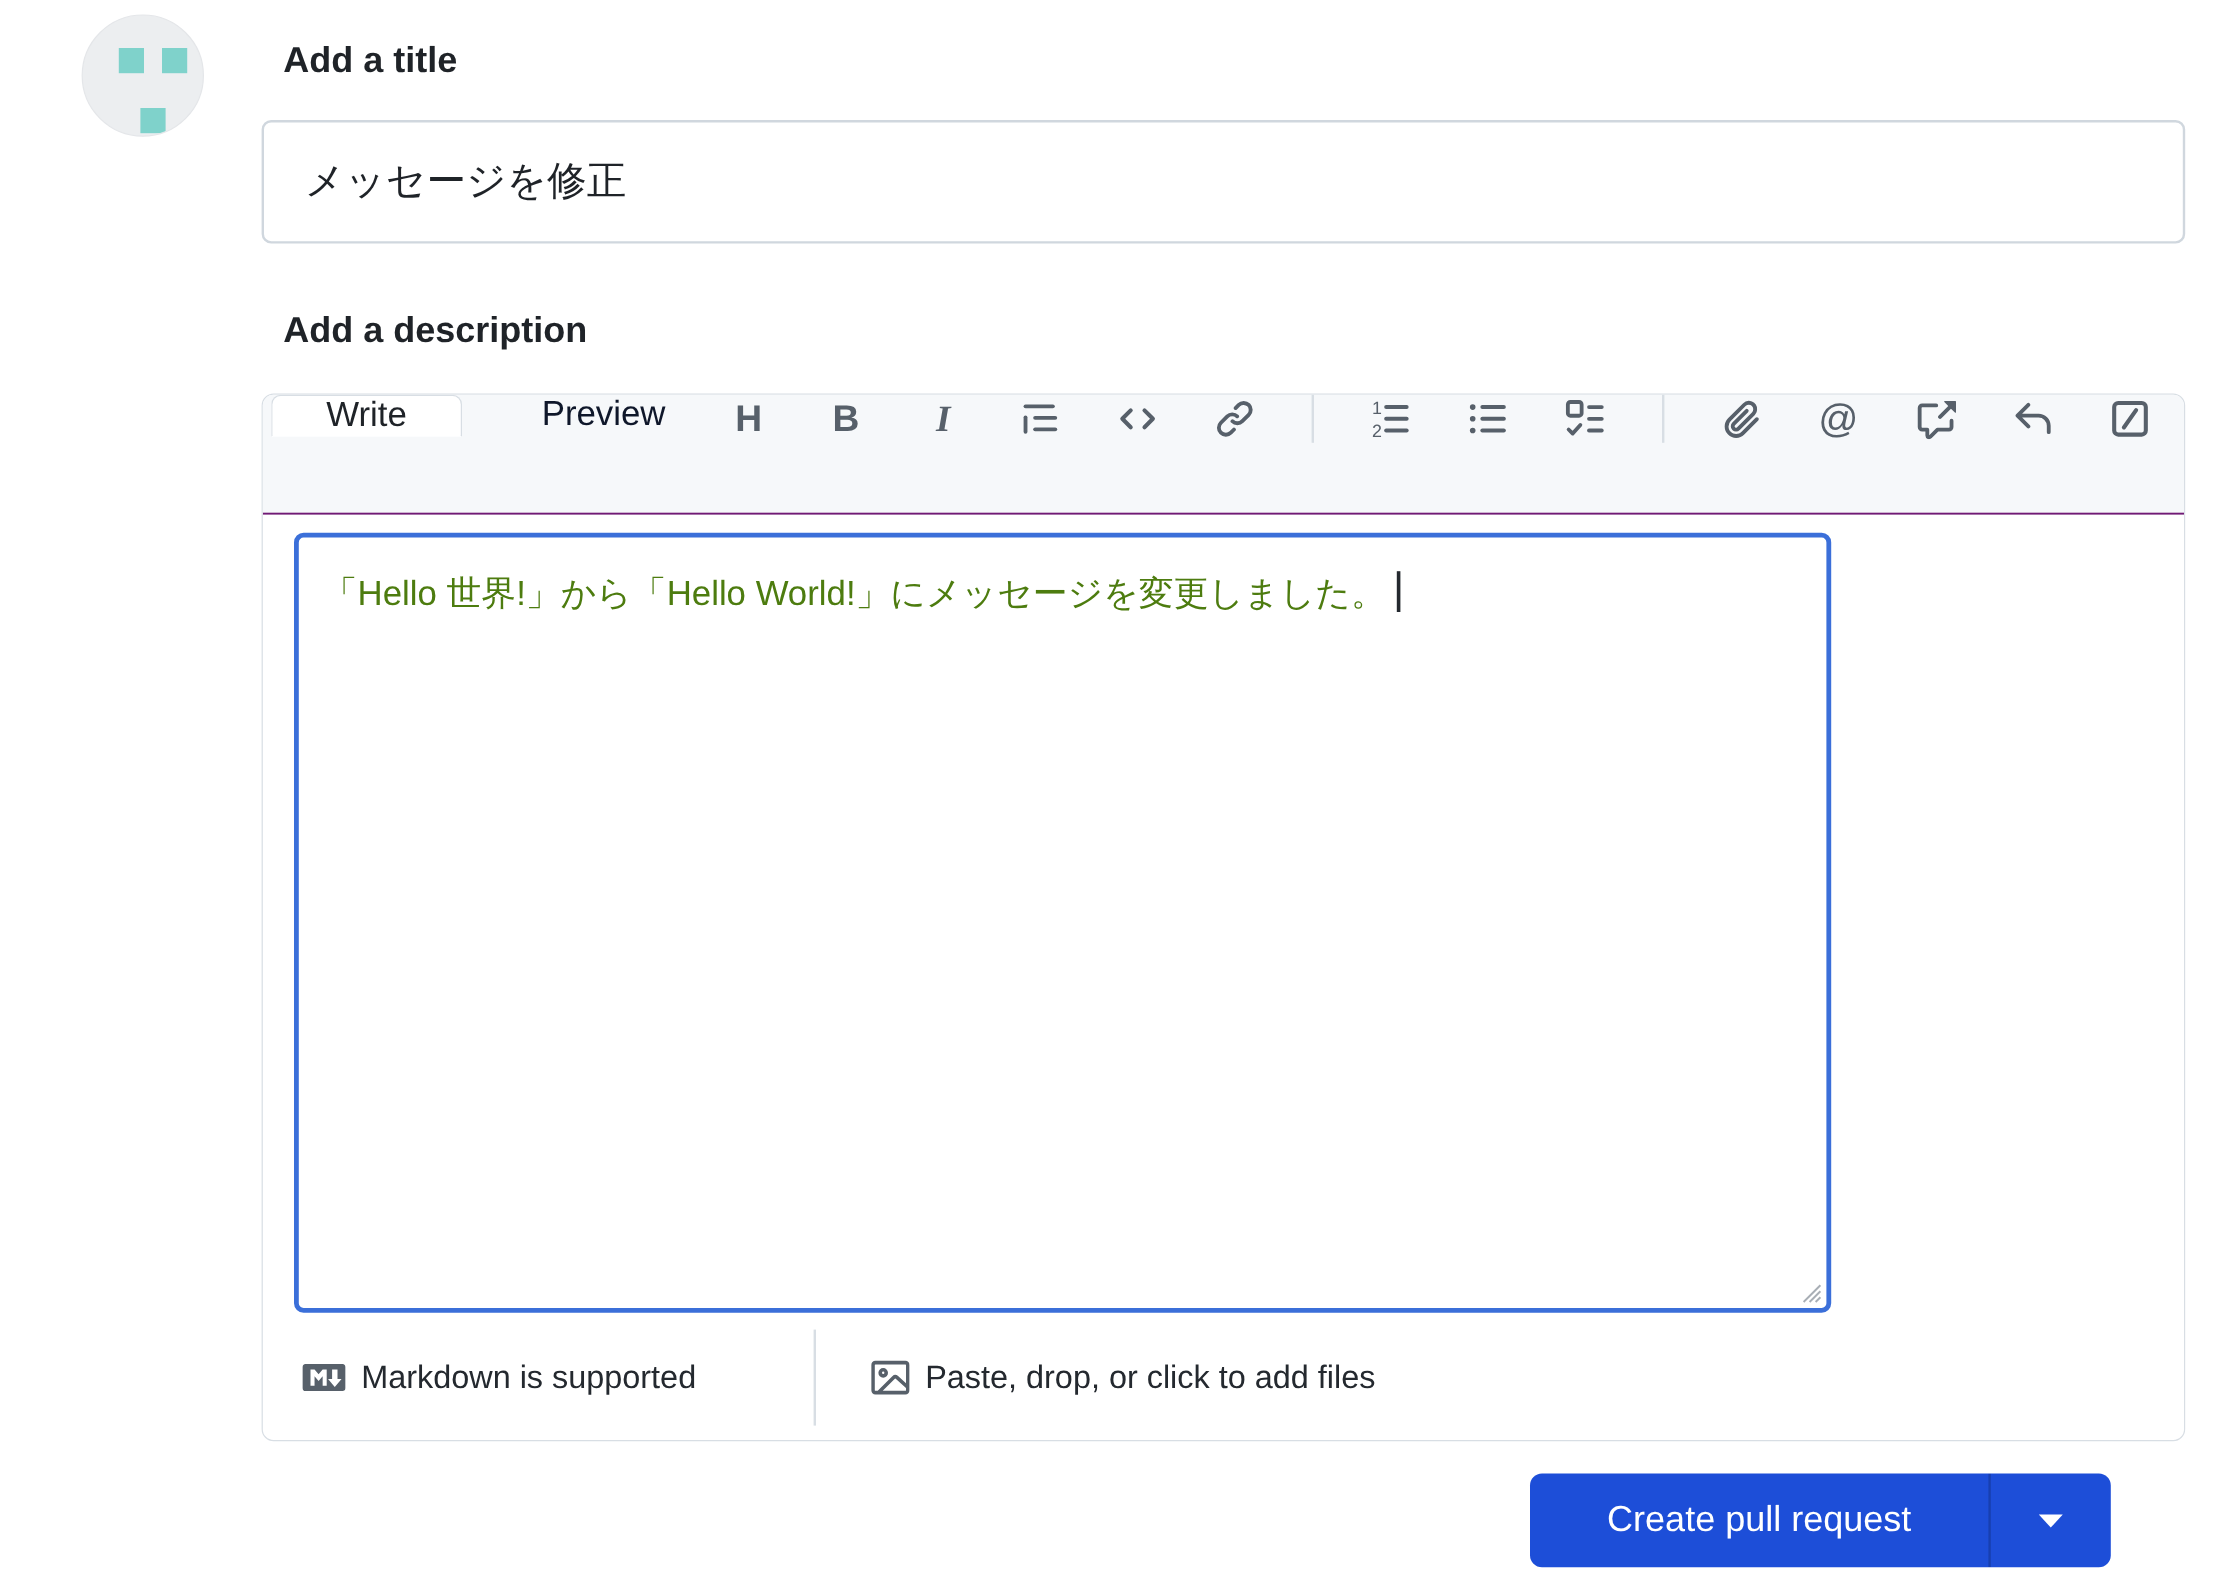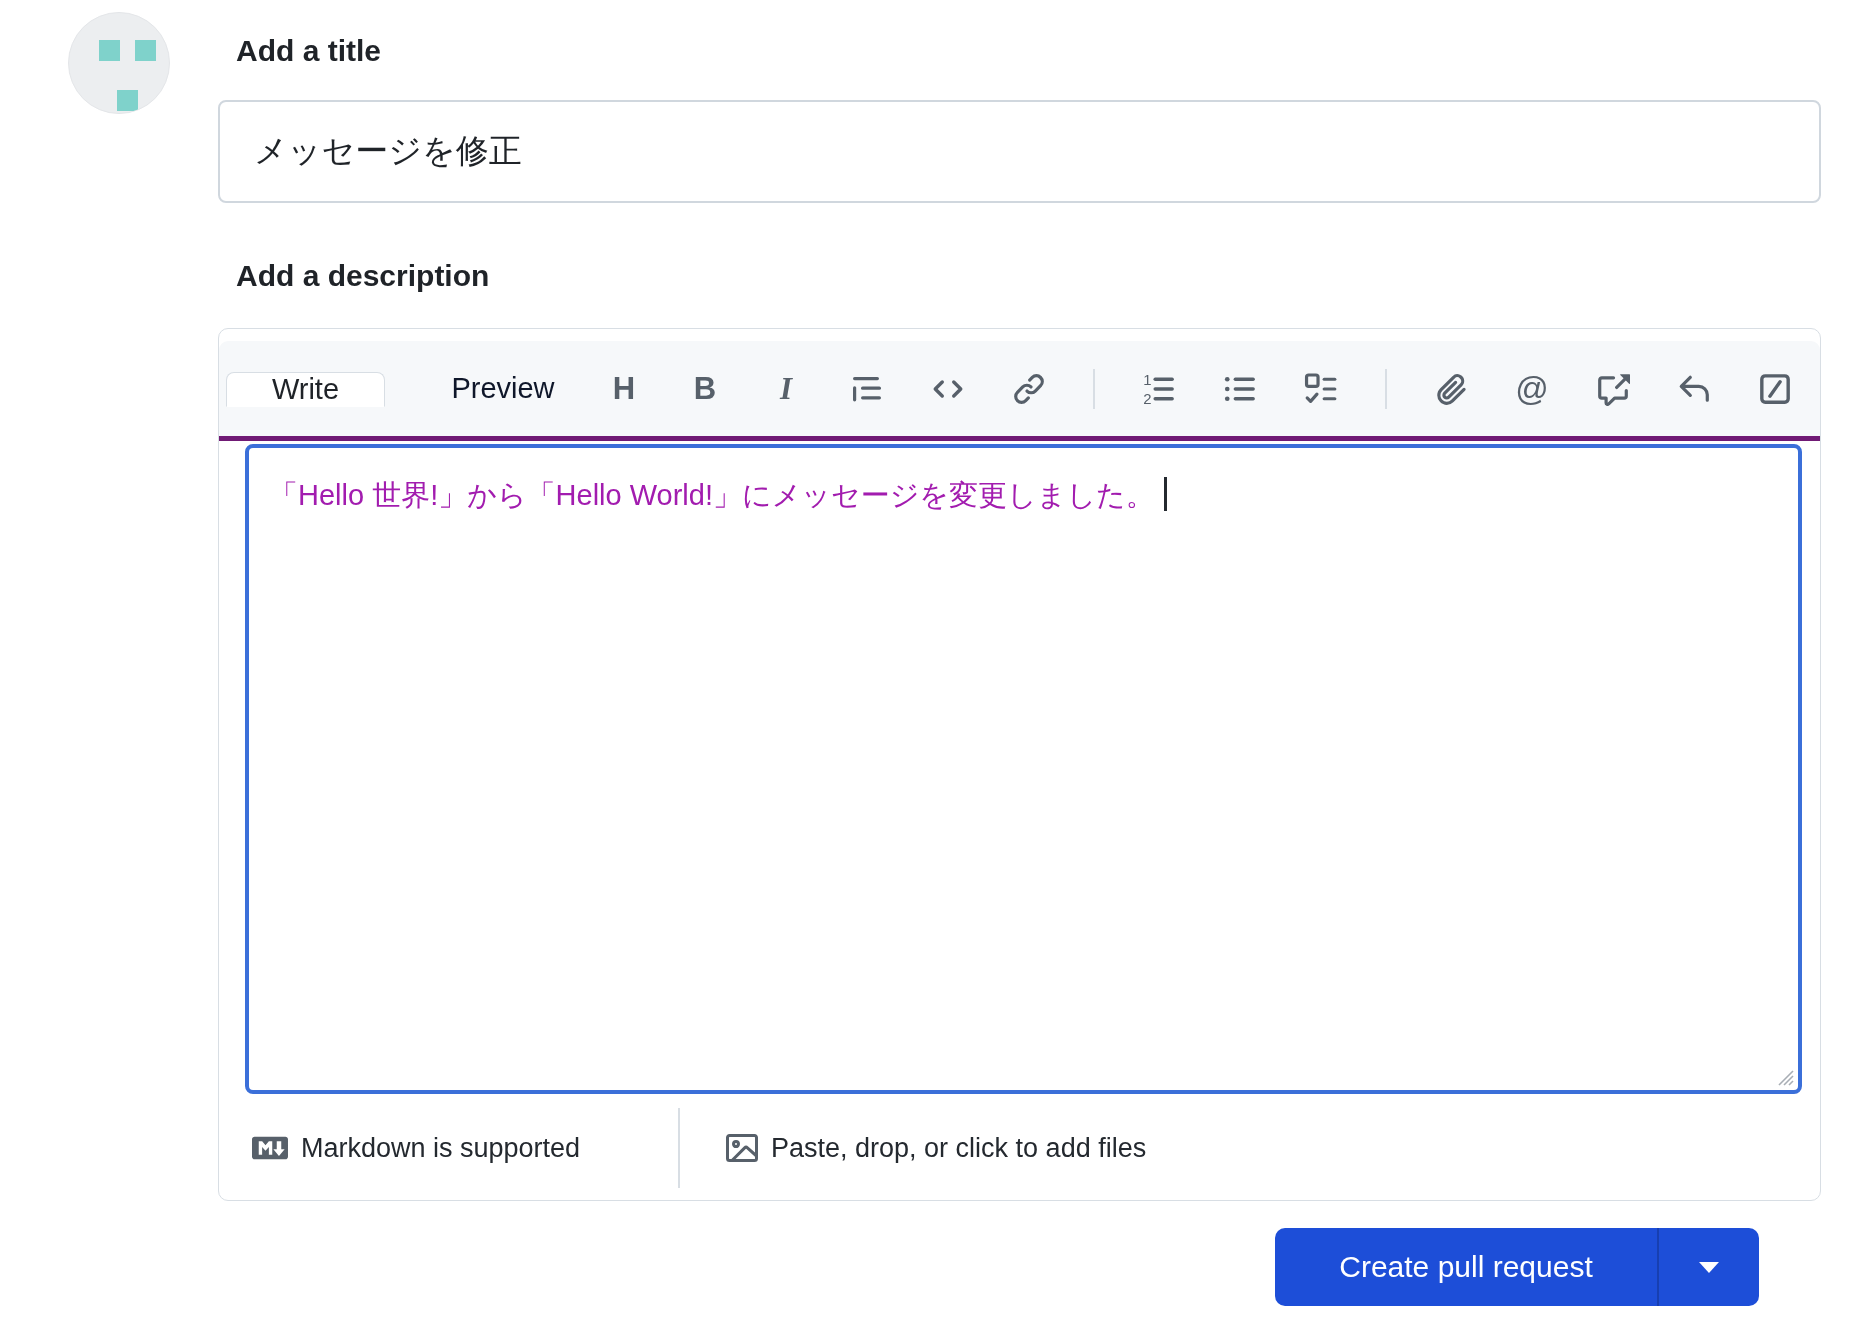--- a/index.html
+++ b/index.html
@@ -17,40 +17,40 @@
   .heading{position:absolute;left:222px;font-size:30px;font-weight:700;color:#1f2328;margin:14px;}
   .heading.title{top:20px}
   .heading.desc{top:245px}
   
   .title-input{position:absolute;left:218px;top:100px;width:1603px;height:103px;box-sizing:border-box;
     border:2px solid #d0d7de;border-radius:8px;background:#fff;padding:0 34px;font-size:33px;
     color:#1f2328;font-family:inherit;outline:none;}
   
   .editor{position:absolute;left:218px;top:328px;width:1603px;height:873px;box-sizing:border-box;
     border:1px solid #d8dee4;border-radius:10px;background:#fff;}
-  .editor-header{position:absolute;left:0;top:12px;right:0;height:100px;box-sizing:border-box;
-    background:#f6f8fa;border-bottom:5px solid #701a75;border-radius:9px 9px 0 0;
-    display:flex;align-items:center;padding-left:7px;}
+  .editor-header{position:absolute;left:0;top:0;right:0;height:100px;box-sizing:border-box;
+    background:#f6f8fa;border-bottom:2px solid #701a75;border-radius:9px 9px 0 0;
+    display:flex;align-items:flex-start;padding-left:7px;}
   .tab{display:flex;align-items:center;justify-content:center;font-size:29px;cursor:pointer;}
   .tab-write{width:157px;background:#fff;border:1px solid #d8dee4;border-bottom:1px solid #ffffff;
     border-radius:8px 8px 0 0;margin-bottom:-1px;color:#1f2328;z-index:2;}
   .tab-preview{width:160px;margin-left:38px;color:#0f172a;}
   .toolbar{display:flex;align-items:center;gap:47px;margin-left:24px;}
   .tb{width:34px;height:34px;display:flex;align-items:center;justify-content:center;
     background:none;border:none;padding:0;color:#57606a;cursor:pointer;}
   .tb svg{display:block;}
   .glyph-h{font-size:31px;font-weight:600;color:#57606a;}
   .glyph-b{font-size:31px;font-weight:800;color:#57606a;}
   .glyph-i{font-size:31px;font-weight:600;font-style:italic;font-family:"Liberation Serif","DejaVu Serif",serif;color:#57606a;}
   .glyph-at{font-size:33px;font-weight:400;color:#57606a;}
   .tb-divider{width:2px;height:40px;background:#d8dee4;}
   
-  .textarea{position:absolute;left:26px;top:115px;width:1557px;height:650px;box-sizing:border-box;
+  .textarea{position:absolute;left:26px;top:115px;width:1281px;height:650px;box-sizing:border-box;
     border:4px solid #3b6fd9;border-radius:8px;background:#fff;padding:24px 20px;
-    font-size:29px;line-height:46px;color:#a21caf;cursor:text;}
+    font-size:29px;line-height:46px;color:#4d7c0f;cursor:text;}
   .caret{display:inline-block;width:3px;height:34px;background:#24292f;margin-left:9px;vertical-align:-6px;}
   .resize-handle{position:absolute;right:3px;bottom:3px;}
   
   .editor-footer{position:absolute;left:0;bottom:0;right:0;height:104px;}
   .foot-item{position:absolute;top:0;height:100%;display:flex;align-items:center;gap:13px;
     font-size:27px;color:#24292f;cursor:pointer;background:none;border:none;padding:0;font-family:inherit;}
   .foot-left{left:33px;}
   .foot-divider{position:absolute;left:459px;top:12px;width:2px;height:80px;background:#d8dee4;}
   .foot-right{left:507px;}
   

